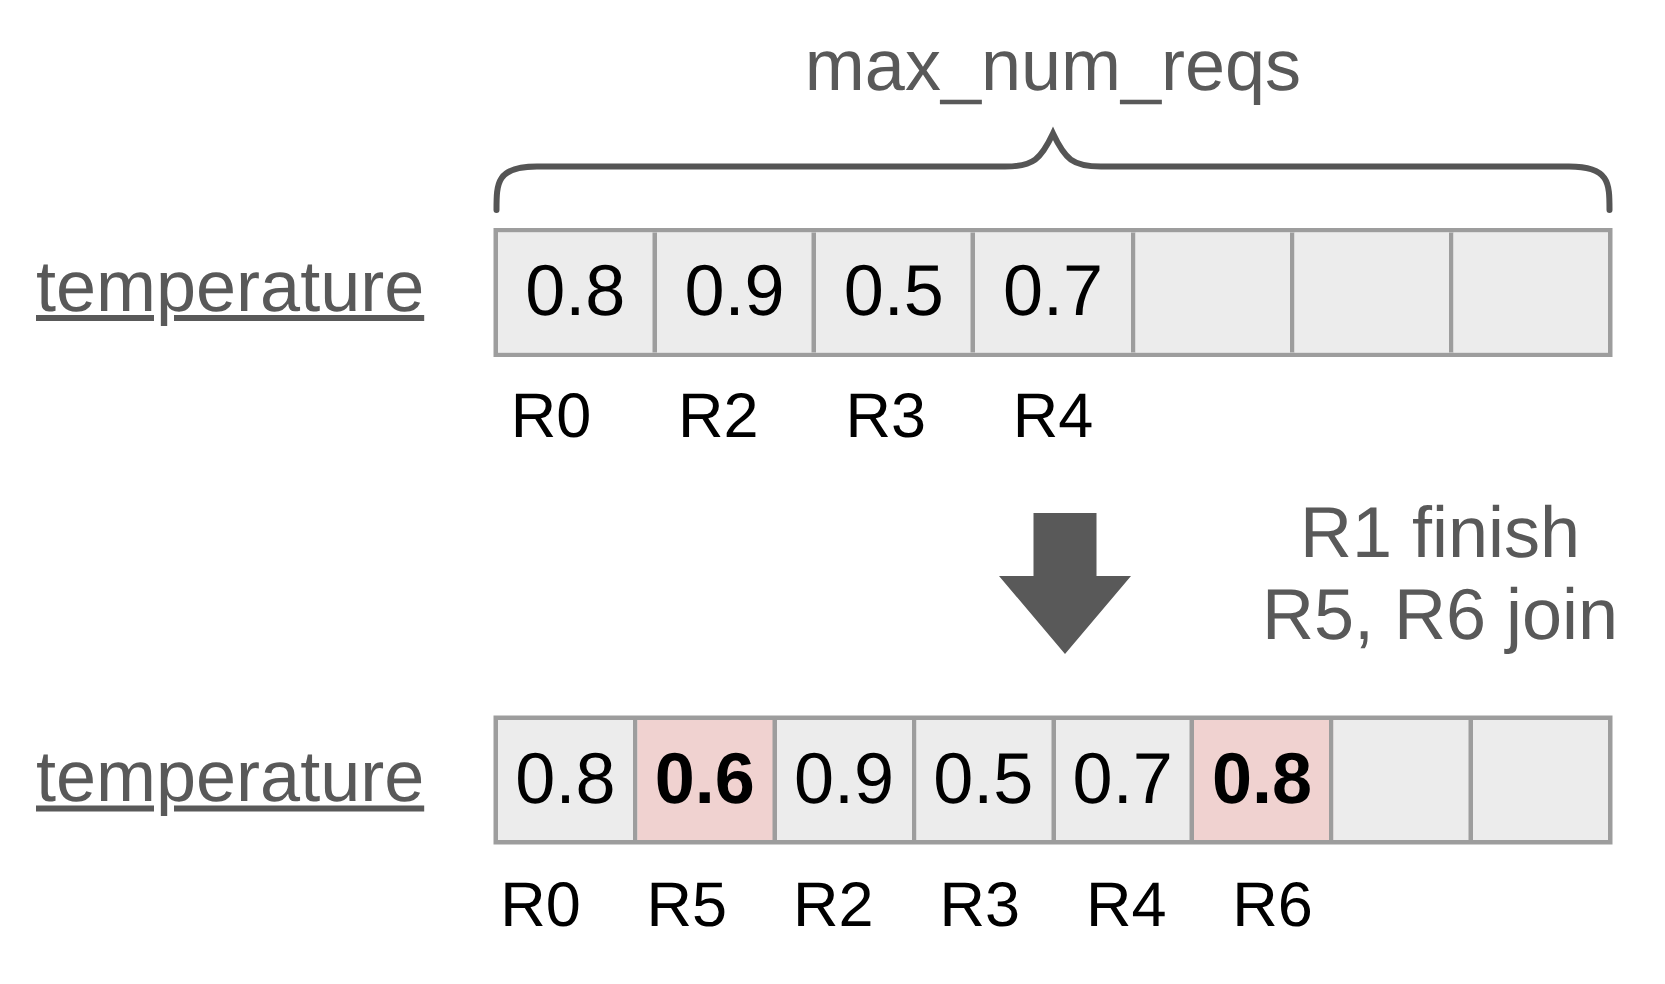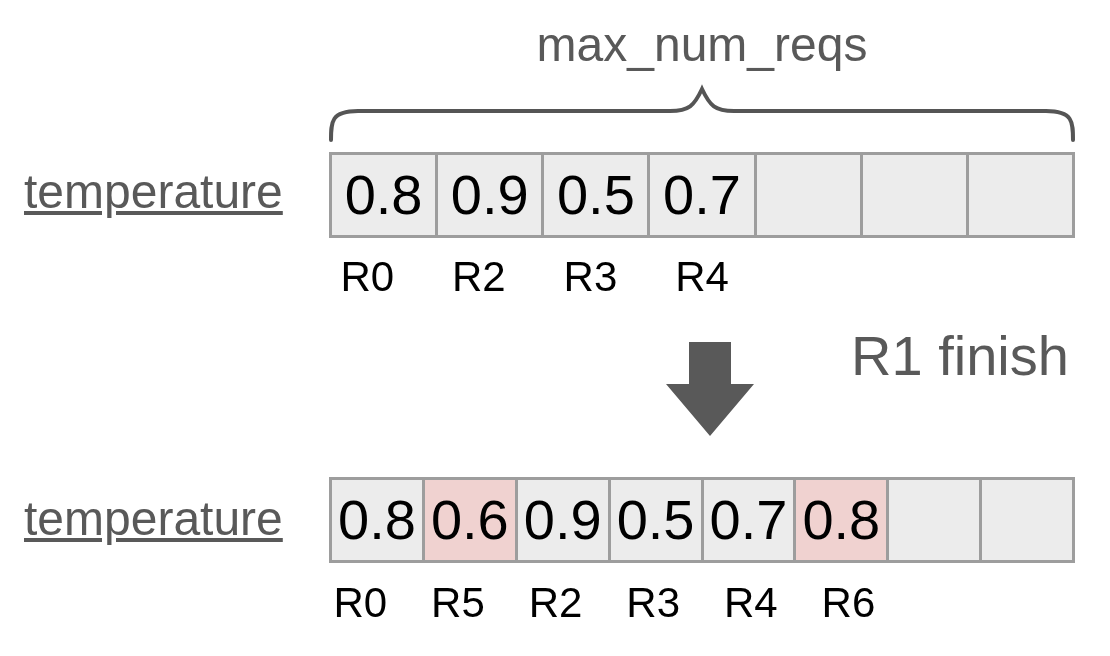--- a/index.html
+++ b/index.html
@@ -58,23 +58,23 @@
   .array.after  { top: 477px; }
   .cell {
     flex: 1;
     background: var(--cell-bg, #ececec);
     border-right: 3px solid var(--border, #9d9d9d);
     display: flex;
     align-items: center;
     justify-content: center;
   }
   .cell:last-child { border-right: none; }
-  .cell.highlighted { background: var(--cell-hl, #f0d2d0); }
+  .cell.highlighted { background: var(--cell-hl, #f0d2d0); font-weight: bold; }
   .cell-value {
-    font-size: 56px;
+    font-size: 48px;
     line-height: 46px;
     color: var(--value-color, #000000);
   }
 
   .req-row {
     position: absolute;
     left: 329px;
     width: 746px;
     display: flex;
     gap: 35px;
@@ -96,21 +96,21 @@
     top: 342px;
     width: 88px;
     height: 94px;
   }
   .transition-note {
     position: absolute;
     left: 833px;
     top: 328px;
     width: 254px;
     text-align: center;
-    font-size: 56px;
+    font-size: 48px;
     line-height: 55px;
     color: var(--gray, #595959);
     white-space: nowrap;
   }
 </style>
 </head>
 <body>
 
 <div class="canvas">
 
@@ -153,20 +153,21 @@
     <span class="req-slot"></span>
     <span class="req-slot"></span>
     <span class="req-slot"></span>
   </div>
 
   <svg class="arrow-wrap" viewBox="0 0 88 94" aria-hidden="true">
     <polygon points="23,0 65,0 65,42 88,42 44,94 0,42 23,42" fill="#595959"></polygon>
   </svg>
   <div class="transition-note">
     <div>R1 finish</div>
+    <div>R5, R6 join</div>
   </div>
 
   <div class="row-label after">temperature</div>
 
   <div class="array after">
     <div class="cell">
         <span class="cell-value">0.8</span>
       </div>
     <div class="cell highlighted">
         <span class="cell-value">0.6</span>

